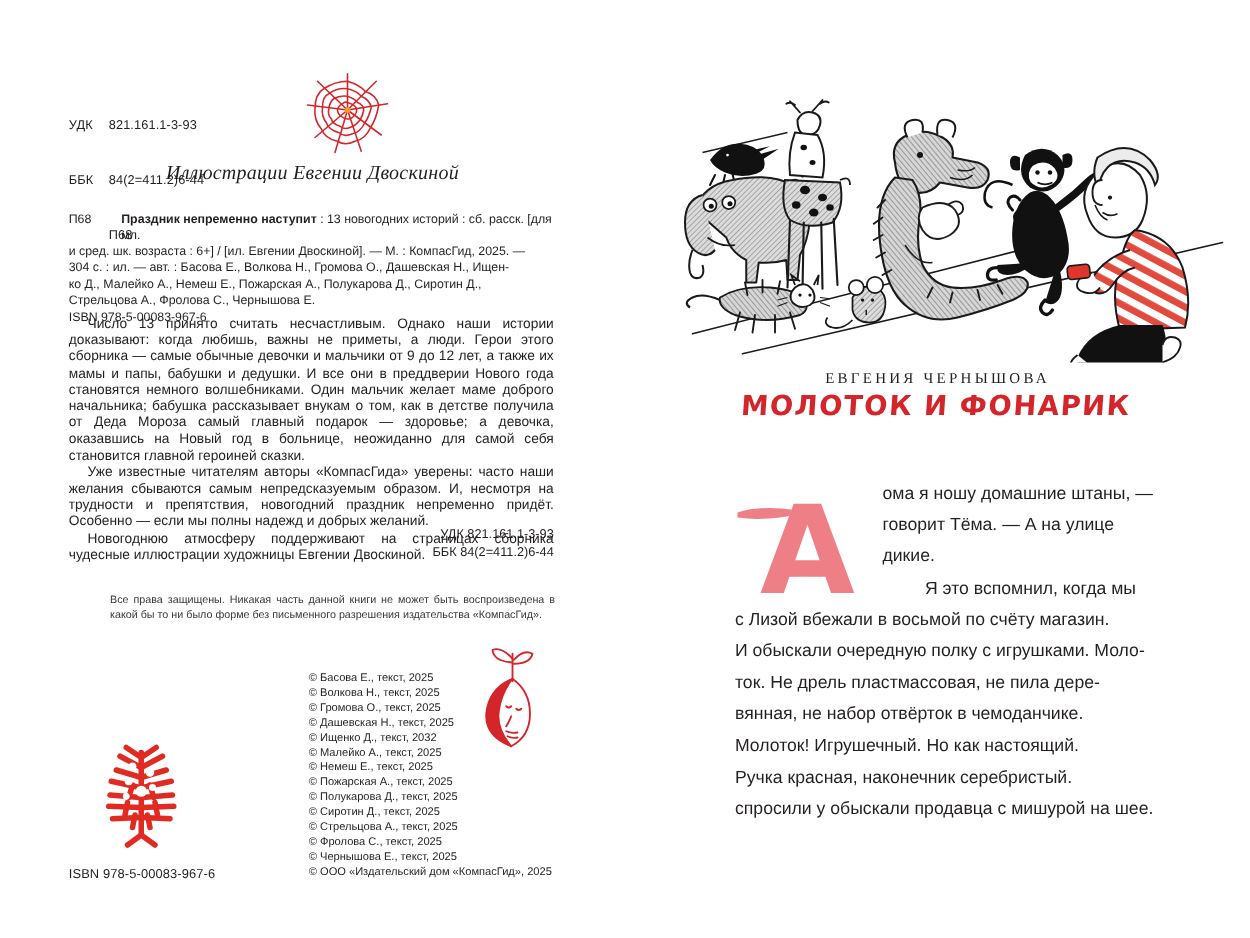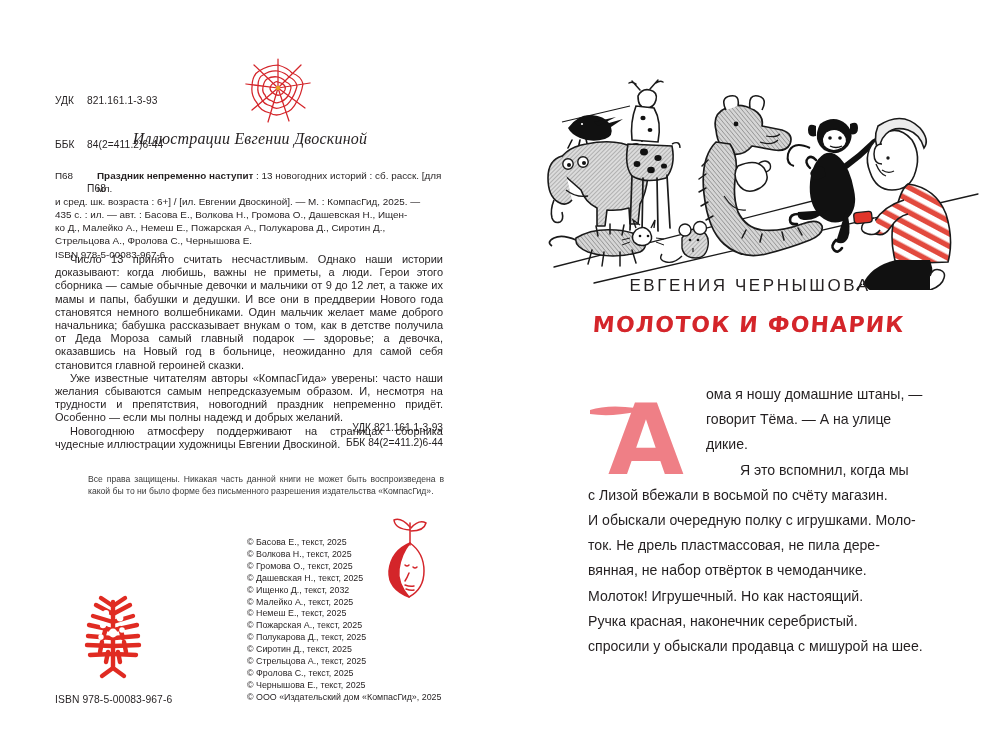--- a/index.html
+++ b/index.html
@@ -101,25 +101,26 @@
     position: absolute; left: 500px; top: 0;
     width: 500px; height: 750px;
   }
 
   .story-illus {
     position: absolute; left: 10px; top: 78px;
     width: 480px; height: 212px;
   }
 
   .author-name {
-    position: absolute; left: 0; top: 276px; width: 500px;
+    position: absolute; left: 0; top: 295px; width: 500px;
     text-align: center;
-    font-size: 17px;
+    font-size: 12px;
     letter-spacing: 2.6px;
     color: #231f20;
+    font-family: Liberation Serif, serif;
   }
 
   .story-title {
     position: absolute; left: 0; top: 306px; width: 500px;
     text-align: center;
     height: 34px;
   }
 
   .story-body {
     position: absolute; left: 88px; top: 382px; width: 388px;
@@ -176,21 +177,21 @@
     </div>
 
     <div class="illus-credit">Иллюстрации Евгении Двоскиной</div>
 
     <div class="biblio">
       <div class="bibl-first">
         <span class="bibl-code">П68</span>
         <span><b class="bibl-title">Праздник непременно наступит</b><span> : 13 новогодних историй : сб. расск. [для мл.</span></span>
       </div>
       <div>и сред. шк. возраста : 6+] / [ил. Евгении Двоскиной].  — М. : КомпасГид, 2025. —</div>
-      <div>435 с. : ил. — авт. : Басова Е., Волкова Н., Громова О., Дашевская Н., Ищен-</div>
+      <div>304 с. : ил. — авт. : Басова Е., Волкова Н., Громова О., Дашевская Н., Ищен-</div>
       <div>ко Д., Малейко А., Немеш Е., Пожарская А., Полукарова Д., Сиротин Д.,</div>
       <div>Стрельцова А., Фролова С., Чернышова Е.</div>
       <div class="isbn">ISBN 978-5-00083-967-6</div>
     </div>
 
     <div class="annot">
       <p>Число 13 принято считать несчастливым. Однако наши истории доказывают: когда любишь, важны не приметы, а люди. Герои этого сборника — самые обычные девочки и мальчики от 9 до 12 лет, а также их мамы и папы, бабушки и дедушки. И все они в преддверии Нового года становятся немного волшебниками. Один мальчик желает маме доброго начальника; бабушка рассказывает внукам о том, как в детстве получила от Деда Мороза самый главный подарок — здоровье; а девочка, оказавшись на Новый год в больнице, неожиданно для самой себя становится главной героиней сказки.</p>
       <p>Уже известные читателям авторы «КомпасГида» уверены: часто наши желания сбываются самым непредсказуемым образом. И, несмотря на трудности и препятствия, новогодний праздник непременно придёт. Особенно — если мы полны надежд и добрых желаний.</p>
       <p>Новогоднюю атмосферу поддерживают на страницах сборника чудесные иллюстрации художницы Евгении Двоскиной.</p>
     </div>

